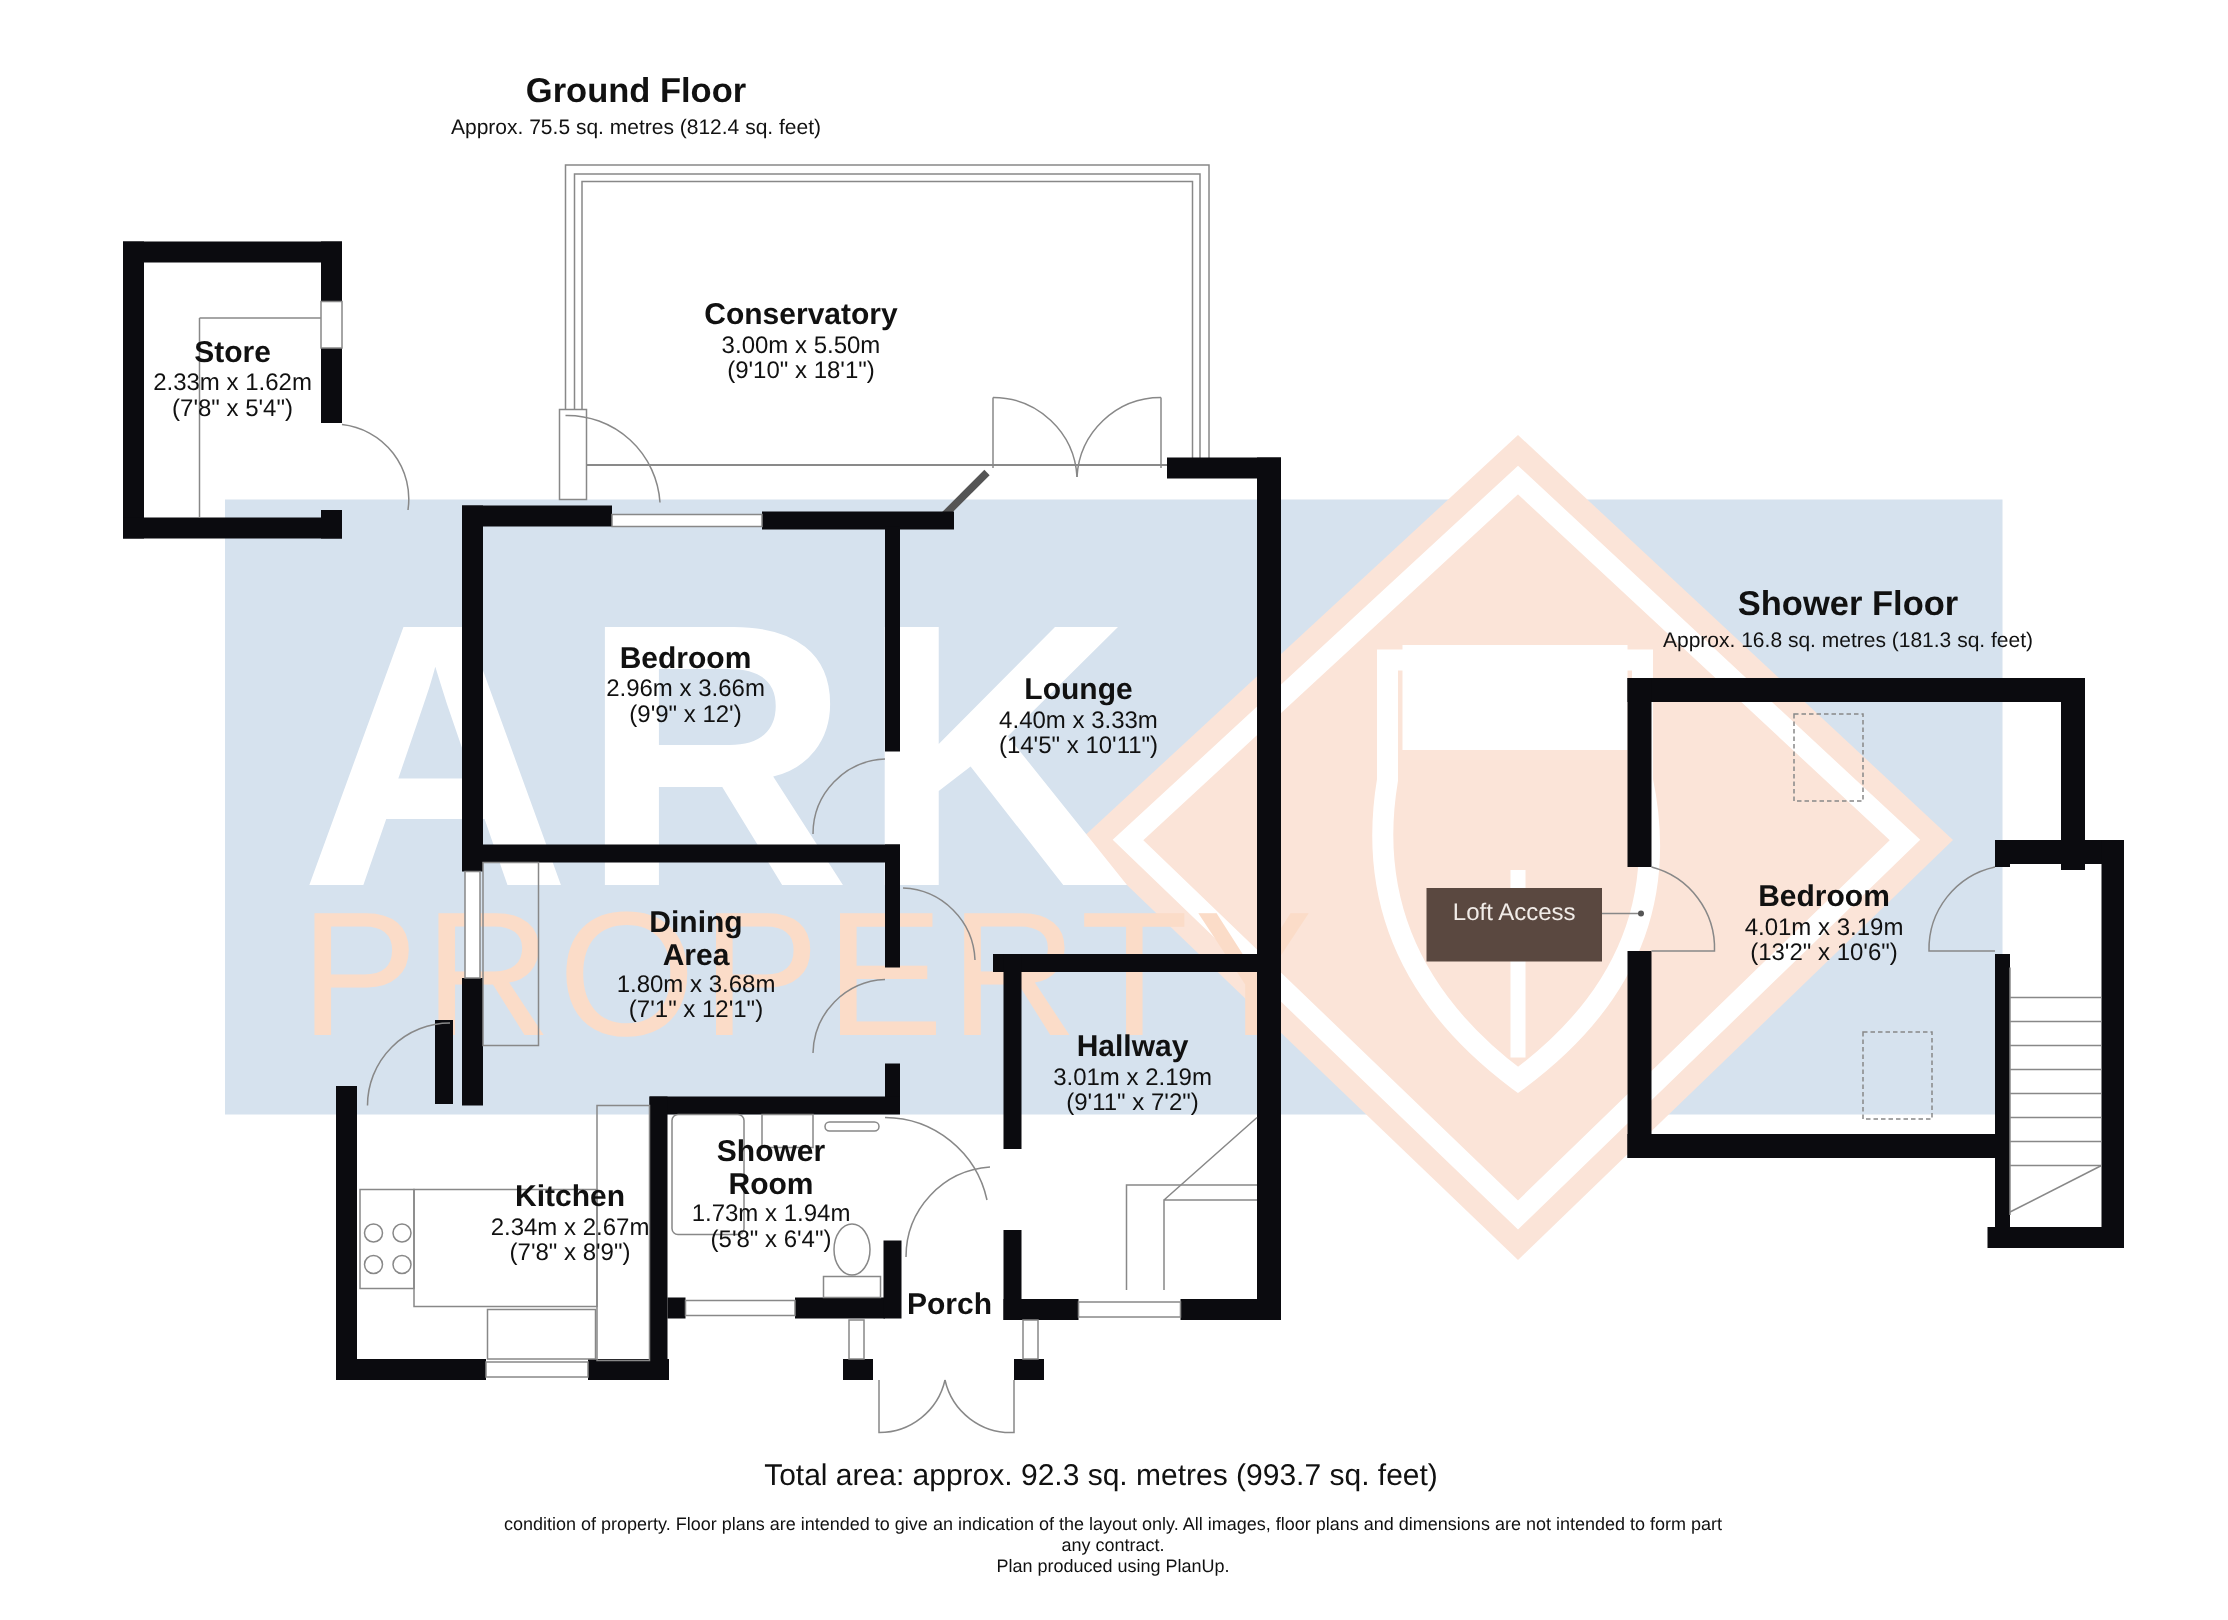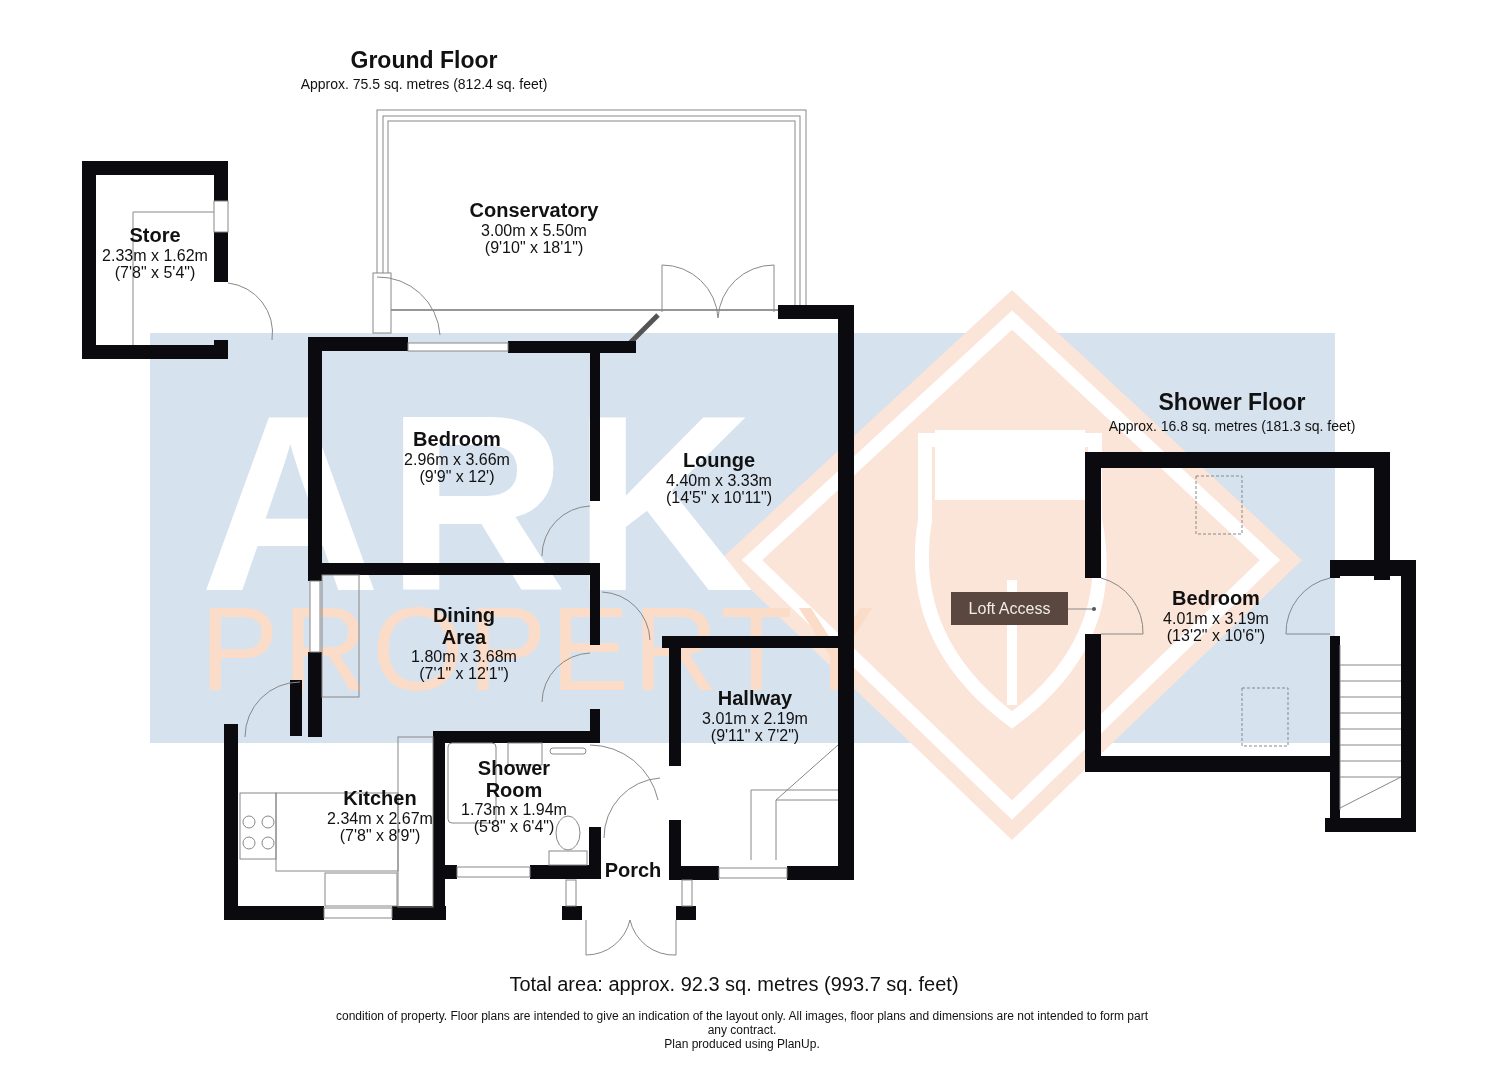--- a/index.html
+++ b/index.html
@@ -6,21 +6,21 @@
   body { width:1485px; height:1080px; position:relative; overflow:hidden; font-family:"Liberation Sans", sans-serif; color:#111; }
   svg.plan { position:absolute; left:0; top:0; }
   .room-label { position:absolute; text-align:center; line-height:1.08; transform:translateX(-50%); white-space:nowrap; }
   .room-name { font-weight:bold; font-size:20px; display:block; }
   .room-dim { font-size:16px; display:block; }
   .floor-title { position:absolute; text-align:center; transform:translateX(-50%); white-space:nowrap; }
   .floor-title .t { font-weight:bold; font-size:23px; display:block; }
   .floor-title .s { font-size:14px; display:block; margin-top:2px; }
   .total { position:absolute; left:734px; top:973px; transform:translateX(-50%); font-size:20px; white-space:nowrap; }
   .disclaimer { position:absolute; left:742px; top:1009px; width:980px; transform:translateX(-50%); text-align:center; font-size:12px; line-height:14px; }
-  .loft-tag { position:absolute; left:951px; top:592px; width:117px; height:33px; background:#5a4840; color:#f1ece8; font-size:16px; line-height:33px; text-align:center; }
+  .loft-tag { position:absolute; left:951px; top:592px; width:117px; height:49px; background:#5a4840; color:#f1ece8; font-size:16px; line-height:33px; text-align:center; }
 </style>
 </head>
 <body>
 
 <svg class="plan" width="1485" height="1080" viewBox="0 0 1485 1080">
 
   <g>
     <rect x="150" y="333" width="1185" height="410" fill="#d6e2ee"></rect>
     <polygon points="1012,290 1302,560 1012,840 720,560" fill="#fbe4d8"></polygon>
     <polygon points="1012,320 1270,560 1012,810 752,560" fill="none" stroke="#ffffff" stroke-width="14"></polygon>

